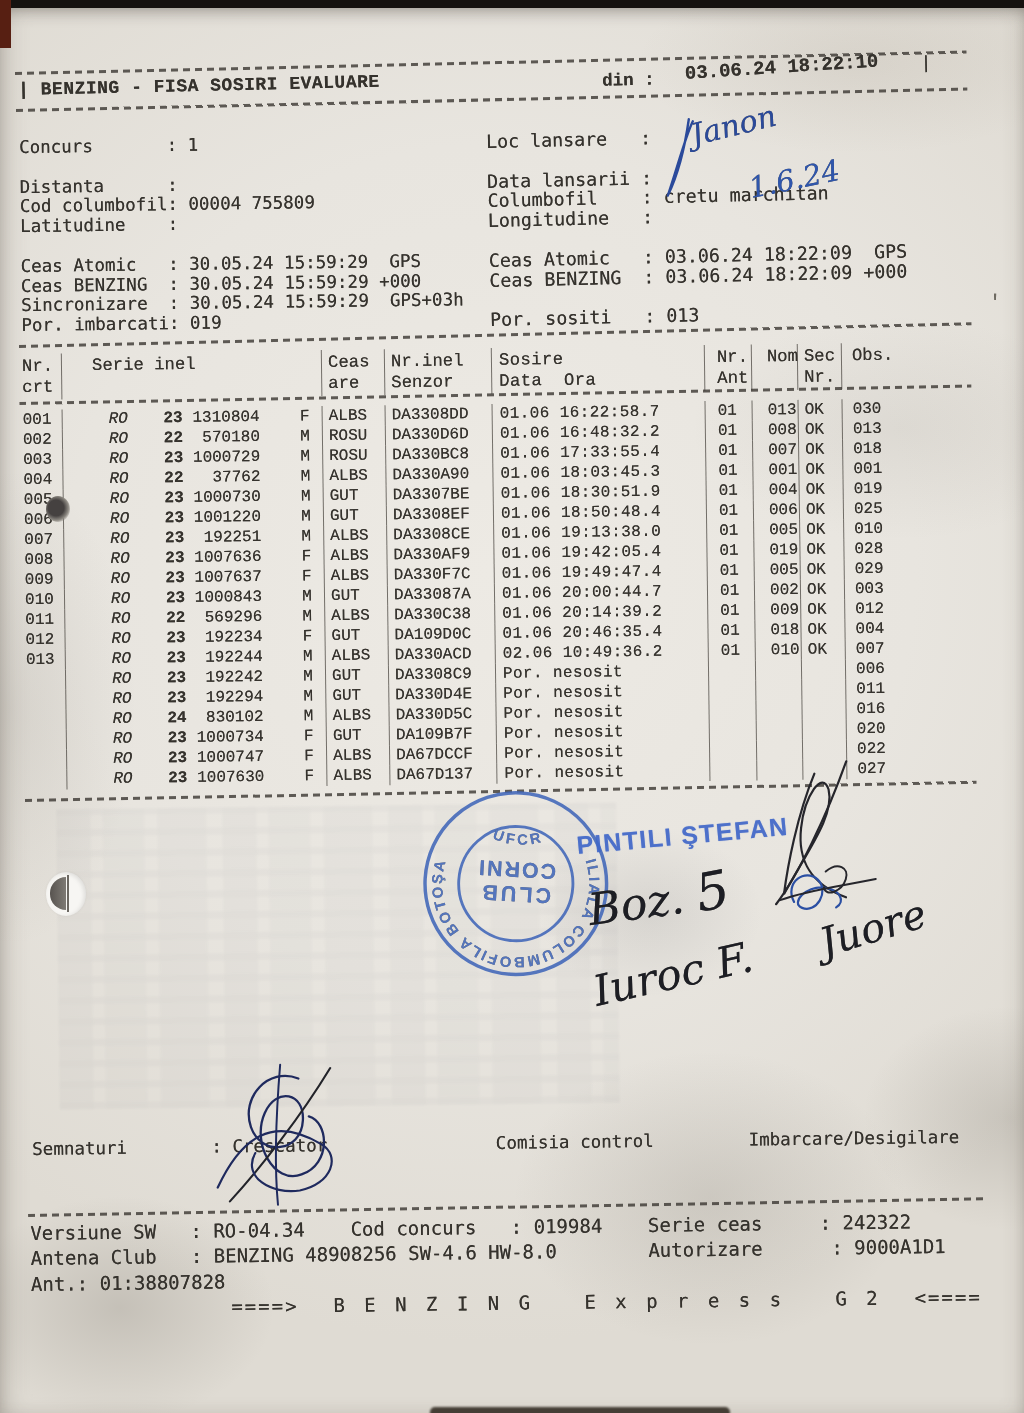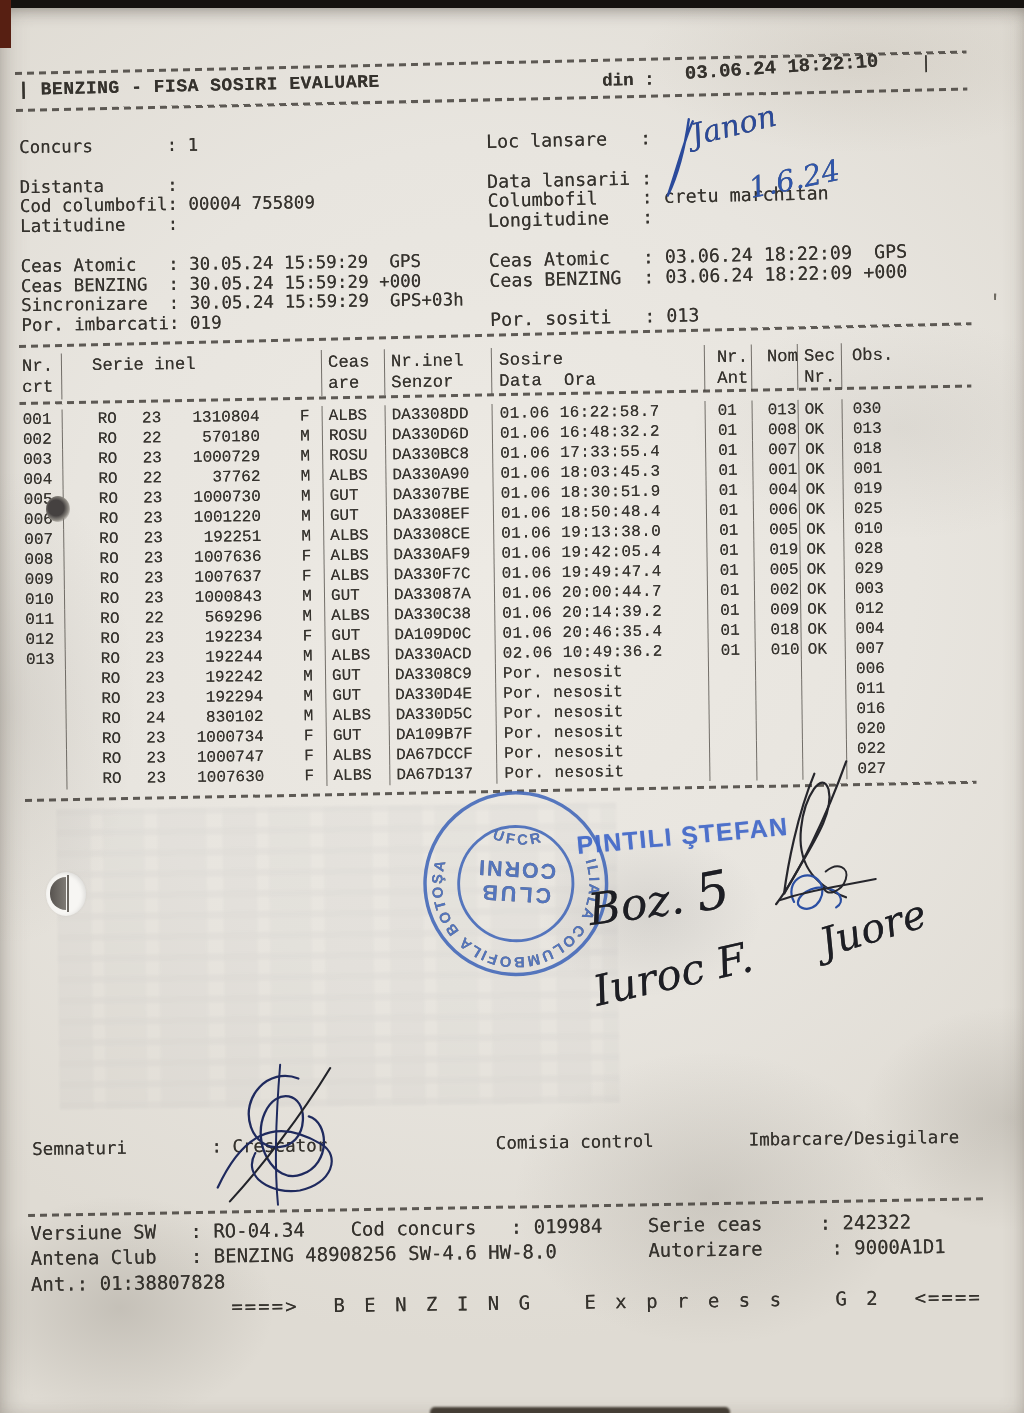--- a/index.html
+++ b/index.html
@@ -38,22 +38,22 @@
   .edge-tick{position:absolute;left:1001px;top:296px;font-size:20px;color:#6f6b62;}
   .table{position:absolute;left:30px;top:346px;width:912px;font-size:17.3px;}
   .thead{display:flex;height:46px;}
   .trow{display:flex;height:20px;line-height:20px;}
   .cell{box-sizing:border-box;border-left:1.6px solid rgba(68,64,58,.72);white-space:pre;overflow:visible;}
   .hcell{box-sizing:border-box;border-left:1.6px solid rgba(68,64,58,.72);line-height:21px;padding-top:2px;white-space:pre;}
   .c-crt,.h-crt{width:42px;border-left:none!important;padding-left:3px;}
   .c-serie,.h-serie{width:260px;}
   .h-serie{padding-left:30px;}
   .c-serie{display:flex;}
-  .sc-country{width:58px;padding-left:35px;box-sizing:border-box;}
-  .sc-year{width:62px;text-align:center;}
+  .sc-country{width:58px;padding-left:46px;box-sizing:border-box;font-style:italic;}
+  .sc-year{width:62px;text-align:right;font-weight:bold;}
   .sc-ring{flex:1;text-align:right;padding-right:28px;}
   .sc-sex{width:34px;text-align:center;}
   .c-culo,.h-culo{width:63px;padding-left:6px;}
   .c-senzor,.h-senzor{width:107px;padding-left:6px;}
   .c-sosire,.h-sosire{width:213px;padding-left:7px;letter-spacing:.4px;}
   .c-ant,.h-ant{width:47px;padding-left:12px;}
   .c-nom,.h-nom{width:46px;padding-left:15px;}
   .c-sec,.h-sec{width:44px;padding-left:6px;}
   .c-obs,.h-obs{width:90px;padding-left:10px;}
   .d4{left:30px;top:394px;width:952px;transform:rotate(-0.3deg);transform-origin:0 0;}

